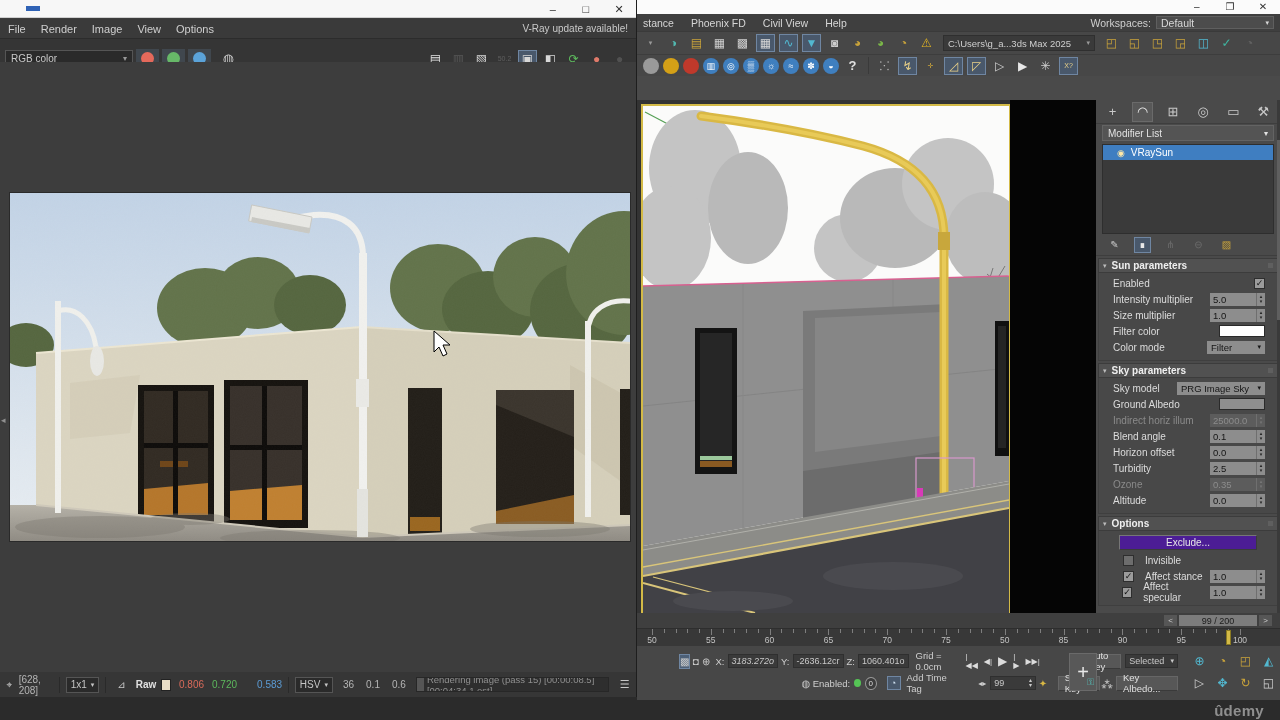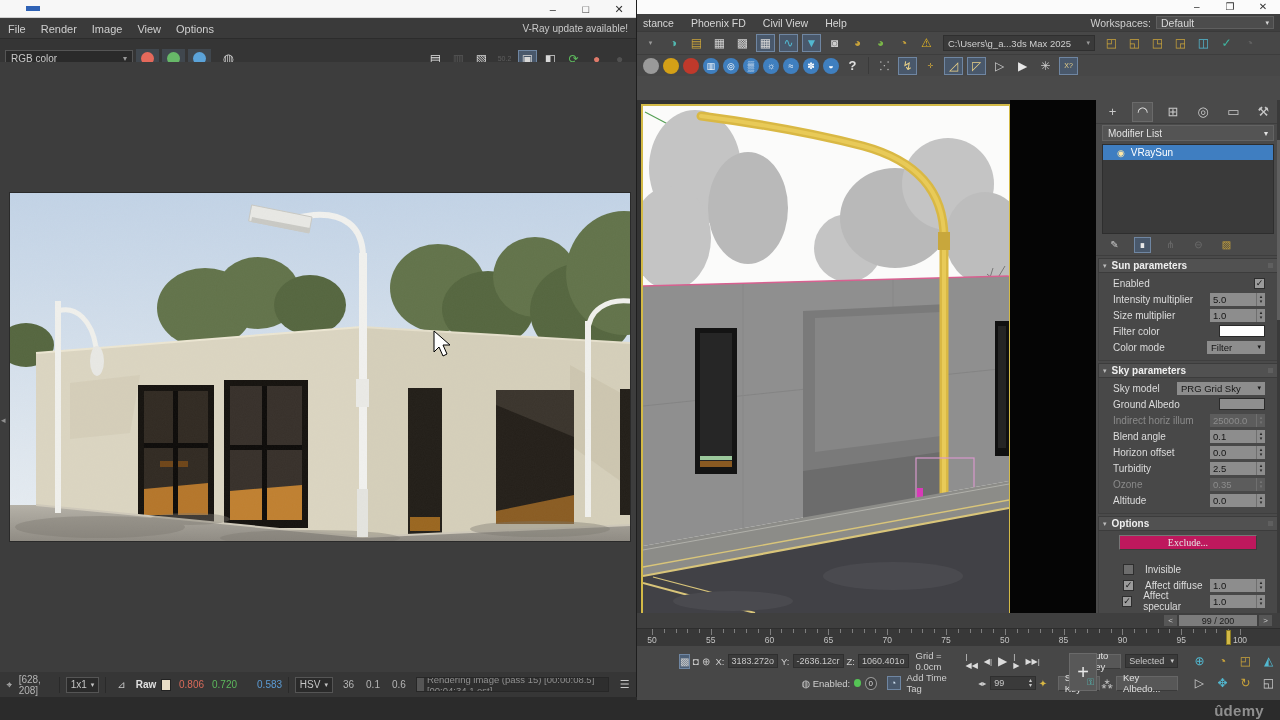--- a/index.html
+++ b/index.html
@@ -119,23 +119,23 @@
                  display:flex; flex-direction:column; align-items:center; justify-content:center;
                  font-size:5px; color:#222; line-height:5px; }
   .spin-arrows.dis { background:#5c5c5c; color:#777; }
   .chk { width:11px; height:11px; background:#9b9b9b; border:1px solid #2e2e2e; display:inline-flex;
          align-items:center; justify-content:center; font-size:9px; color:#141414; }
   .chk.off { background:#6d6d6d; }
   .sel-field { height:13px; background:#8d8d8d; color:#151515; display:flex; align-items:center;
                padding:0 4px; font-size:9.5px; }
   .sel-field .arrow { margin-left:6px; font-size:7px; }
   .color-field { width:46px; height:12px; border:1px solid #2a2a2a; }
-  .wide-btn { margin:1px auto 12px auto; width:138px; height:15px; background:#be185d;
+  .wide-btn { margin:1px auto 3px auto; width:138px; height:15px; background:#4c1d95;
               border:1px solid #767676; border-bottom-color:#3b3b3b; border-right-color:#3b3b3b;
-              color:#e6e6e6; display:flex; align-items:center; justify-content:center; font-size:10px;font-family:Liberation Serif, serif; }
+              color:#e6e6e6; display:flex; align-items:center; justify-content:center; font-size:10px; }
 
   
   .framenav-row { position:absolute; left:637px; top:613px; width:643px; height:15px; background:#3f3f3f; }
   .framenav { position:absolute; right:8px; top:2px; display:flex; align-items:center; gap:2px; }
   .fn-btn { width:13px; height:11px; background:#565656; color:#cfcfcf; font-size:8px;
             display:flex; align-items:center; justify-content:center; }
   .fn-field { width:78px; height:11px; background:#7c7c7c; color:#1c1c1c; font-size:9px;
               display:flex; align-items:center; justify-content:center; }
   .timeline { position:absolute; left:637px; top:628px; width:643px; height:18px; background:#383838;
               border-top:1px solid #2e2e2e; overflow:hidden; }
@@ -556,21 +556,21 @@
         <div class="ro-head">
           <span class="caret">▾</span>
           <span class="ro-title">Sky parameters</span>
           <span class="pinsq"></span>
         </div>
         <div class="ro-body">
           <div class="p-row">
             <span class="p-label">Sky model</span>
             <span class="p-right">
               <span class="sel-field" style="width: 88px;">
-                <span>PRG Grid Sky</span>
+                <span>PRG Image Sky</span>
                 <span class="arrow" style="margin-left: auto;">▾</span>
               </span>
             </span>
           </div>
           <div class="p-row">
             <span class="p-label">Ground Albedo</span>
             <span class="p-right">
               <span class="color-field" style="background: rgb(143, 143, 143);"></span>
             </span>
           </div>
@@ -628,21 +628,21 @@
           <div class="wide-btn">Exclude...</div>
           <div class="p-row">
             <span style="width: 14px;"></span>
             <span class="chk off"></span>
             <span class="p-label" style="padding-left: 0px; margin-left: 5px;">Invisible</span>
             <span class="p-right"></span>
           </div>
           <div class="p-row">
             <span style="width: 14px;"></span>
             <span class="chk">✓</span>
-            <span class="p-label" style="padding-left: 0px; margin-left: 5px;">Affect diffuse</span>
+            <span class="p-label" style="padding-left: 0px; margin-left: 5px;">Affect stance</span>
             <span class="p-right">
               <span class="spin-field">1.0</span>
               <span class="spin-arrows">▴<br>▾</span>
             </span>
           </div>
           <div class="p-row">
             <span style="width: 14px;"></span>
             <span class="chk">✓</span>
             <span class="p-label" style="padding-left: 0px; margin-left: 5px;">Affect specular</span>
             <span class="p-right">
@@ -730,21 +730,21 @@
     <span class="tick-label" style="left: 603px;">100</span>
     <span class="time-marker" style="left: 589.24px;"></span>
   </div>
 
 <div class="max-status">
   <div class="ms-row" style="top:5px;">
     <span class="ms-icon hl" style="margin-left:42px;">▩</span>
     <span class="ms-icon">◘</span>
     <span class="ms-icon">⊕</span>
     <span style="margin-left:4px;">X:</span>
-    <span class="ms-field" style="width:56px;margin:16px 3px;">3183.272o</span>
+    <span class="ms-field" style="width:56px;margin:16px 3px;font-style:italic;">3183.272o</span>
     <span>Y:</span>
     <span class="ms-field" style="width:56px;margin:0 3px;">-2636.12cr</span>
     <span>Z:</span>
     <span class="ms-field" style="width:56px;margin:0 3px;">1060.401o</span>
     <span style="margin-left:4px;">Grid = 0.0cm</span>
     <span id="playback" class="flex" style="margin-left:14px;gap:6px;font-size:8px;color:#dcdcdc;">
         <span>|◀◀</span>
         <span>◀|</span>
         <span style="font-size: 12px;">▶</span>
         <span>|▶</span>

